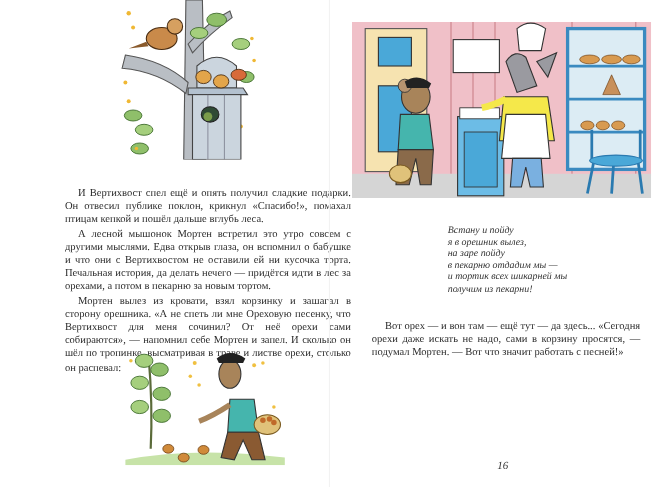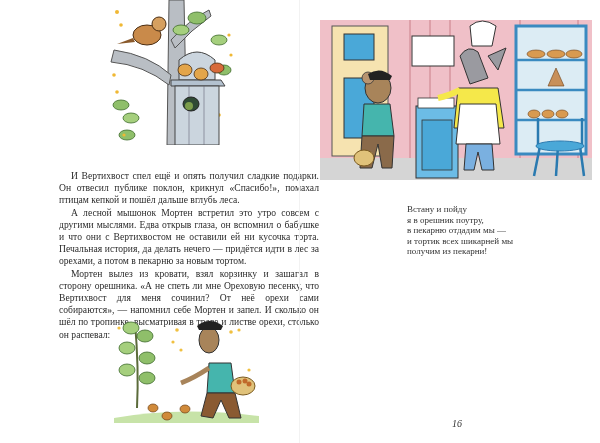--- a/index.html
+++ b/index.html
@@ -3,21 +3,21 @@
 <meta charset="utf-8">
 <style>
   html,body{margin:0;padding:0;}
   body{width:600px;height:443px;background:#ffffff;position:relative;overflow:hidden;font-family:"Liberation Serif","DejaVu Serif",serif;color:#2b2b2b;}
   .page{position:absolute;top:0;height:443px;}
   .left{left:0;width:300px;margin-left:39px;}
   .right{left:300px;width:300px;}
   .gutter{position:absolute;left:299px;top:0;width:1px;height:443px;background:#f2f2f2;}
   .para{position:absolute;font-size:9.6px;line-height:12.2px;text-align:justify;margin:0;}
   .para p{margin:0;text-indent:12px;}
-  .verse{position:absolute;left:407px;top:204px;font-size:9px;line-height:10.5px;color:#333;}
+  .verse{position:absolute;left:407px;top:204px;font-style:italic;font-size:9px;line-height:10.5px;color:#333;}
   .verse div{white-space:nowrap;}
   .pagenum{position:absolute;left:452px;top:418px;font-size:10px;color:#333;}
   .illus{position:absolute;}
   svg{display:block;}
 </style>
 </head>
 <body>
 
 <div class="page left">
 
@@ -175,23 +175,25 @@
       <path d="M168 38 L186 30 L178 52 Z" fill="#9a9aa0" stroke="#333" stroke-width="1"></path>
       <path d="M138 70 L178 70 L184 110 L134 110 Z" fill="#f5e84a" stroke="#333" stroke-width="1"></path>
       <path d="M140 86 L176 86 L180 126 L136 126 Z" fill="#ffffff" stroke="#333" stroke-width="1"></path>
       <path d="M146 126 L172 126 L174 152 L162 152 L158 134 L154 152 L144 152 Z" fill="#7ab0e0" stroke="#333" stroke-width="1"></path>
       <path d="M140 72 Q128 78 118 80" stroke="#f5e84a" stroke-width="6" fill="none"></path>
     </svg>
   </div>
 
   <div class="verse" style="left:107px;">
     <div>Встану и пойду</div>
-    <div>я в орешник поутру,</div>
+    <div>я в орешник вылез,</div>
+    <div>на заре пойду</div>
     <div>в пекарню отдадим мы —</div>
     <div>и тортик всех шикарней мы</div>
     <div>получим из пекарни!</div>
   </div>
 
   <div class="para" style="left:38px;top:291px;width:244px;">
+    <p>Вот орех — и вон там — ещё тут — да здесь... «Сегодня орехи даже искать не надо, сами в корзину просятся, — подумал Мортен. — Вот что значит работать с песней!»</p>
   </div>
 
   <div class="pagenum" style="left:152px;font-style:italic;">16</div>
 </div>
 
 </body></html>

